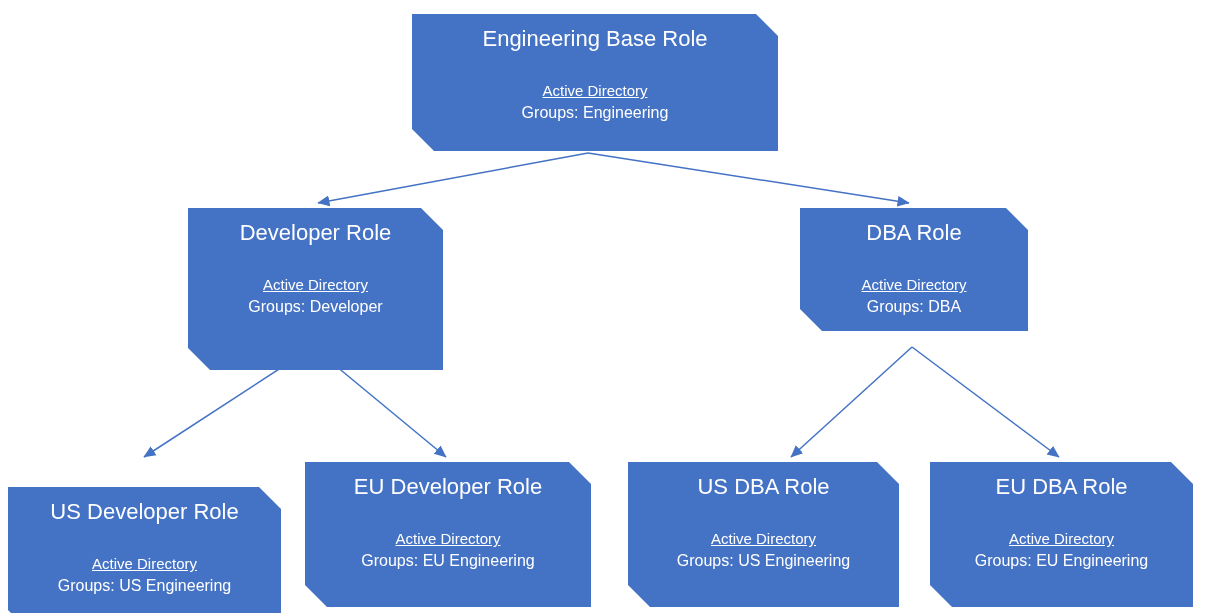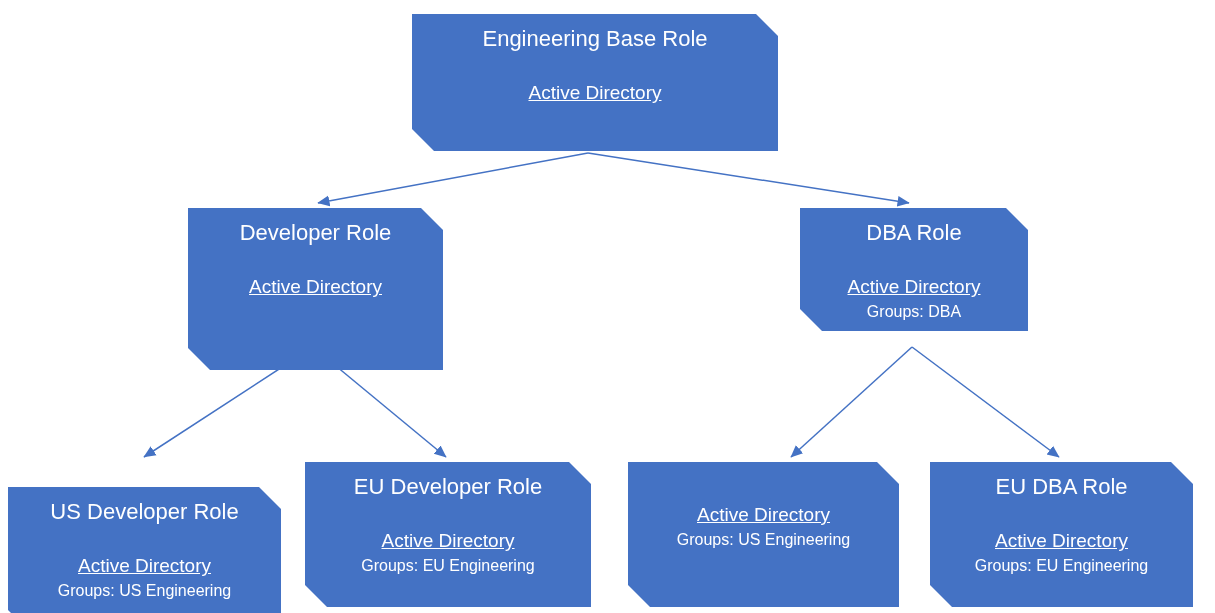--- a/index.html
+++ b/index.html
@@ -20,21 +20,21 @@
   .node{
     position:absolute;
     background:var(--node-fill);
     color:var(--node-text);
     text-align:center;
     box-sizing:border-box;
     clip-path:polygon(0 0, calc(100% - 22px) 0, 100% 22px, 100% 100%, 22px 100%, 0 calc(100% - 22px));
     padding-top:12px;
   }
   .node-title{font-size:22px;line-height:1.2;}
-  .node-subtitle{font-size:19px;text-decoration:underline;margin-top:30px;}
+  .node-subtitle{font-size:15px;text-decoration:underline;margin-top:30px;}
   .node-detail{font-size:16px;margin-top:5px;}
   
   .n0{left:412px;top:14px;width:366px;height:137px;}
   .n1{left:188px;top:208px;width:255px;height:162px;}
   .n2{left:800px;top:208px;width:228px;height:123px;}
   .n3{left:8px;top:462px;width:273px;height:145px;margin-top:25px;}
   .n4{left:305px;top:462px;width:286px;height:145px;}
   .n5{left:628px;top:462px;width:271px;height:145px;}
   .n6{left:930px;top:462px;width:263px;height:145px;}
 </style>
@@ -53,25 +53,27 @@
     <line x1="588" y1="153" x2="909" y2="203" stroke="#4472C4" stroke-width="1.5" marker-end="url(#arrow)"></line>
     <line x1="313" y1="347" x2="144" y2="457" stroke="#4472C4" stroke-width="1.5" marker-end="url(#arrow)"></line>
     <line x1="313" y1="347" x2="446" y2="457" stroke="#4472C4" stroke-width="1.5" marker-end="url(#arrow)"></line>
     <line x1="912" y1="347" x2="791" y2="457" stroke="#4472C4" stroke-width="1.5" marker-end="url(#arrow)"></line>
     <line x1="912" y1="347" x2="1059" y2="457" stroke="#4472C4" stroke-width="1.5" marker-end="url(#arrow)"></line>
   </svg>
 
   <div class="node n0">
     <div class="node-title">Engineering Base Role</div>
     <div class="node-subtitle">Active Directory</div>
+    <div class="node-detail">Groups: Engineering</div>
   </div>
 
   <div class="node n1">
     <div class="node-title">Developer Role</div>
     <div class="node-subtitle">Active Directory</div>
+    <div class="node-detail">Groups: Developer</div>
   </div>
 
   <div class="node n2">
     <div class="node-title">DBA Role</div>
     <div class="node-subtitle">Active Directory</div>
     <div class="node-detail">Groups: DBA</div>
   </div>
 
   <div class="node n3">
     <div class="node-title">US Developer Role</div>
@@ -79,20 +81,21 @@
     <div class="node-detail">Groups: US Engineering</div>
   </div>
 
   <div class="node n4">
     <div class="node-title">EU Developer Role</div>
     <div class="node-subtitle">Active Directory</div>
     <div class="node-detail">Groups: EU Engineering</div>
   </div>
 
   <div class="node n5">
+    <div class="node-title">US DBA Role</div>
     <div class="node-subtitle">Active Directory</div>
     <div class="node-detail">Groups: US Engineering</div>
   </div>
 
   <div class="node n6">
     <div class="node-title">EU DBA Role</div>
     <div class="node-subtitle">Active Directory</div>
     <div class="node-detail">Groups: EU Engineering</div>
   </div>
 

